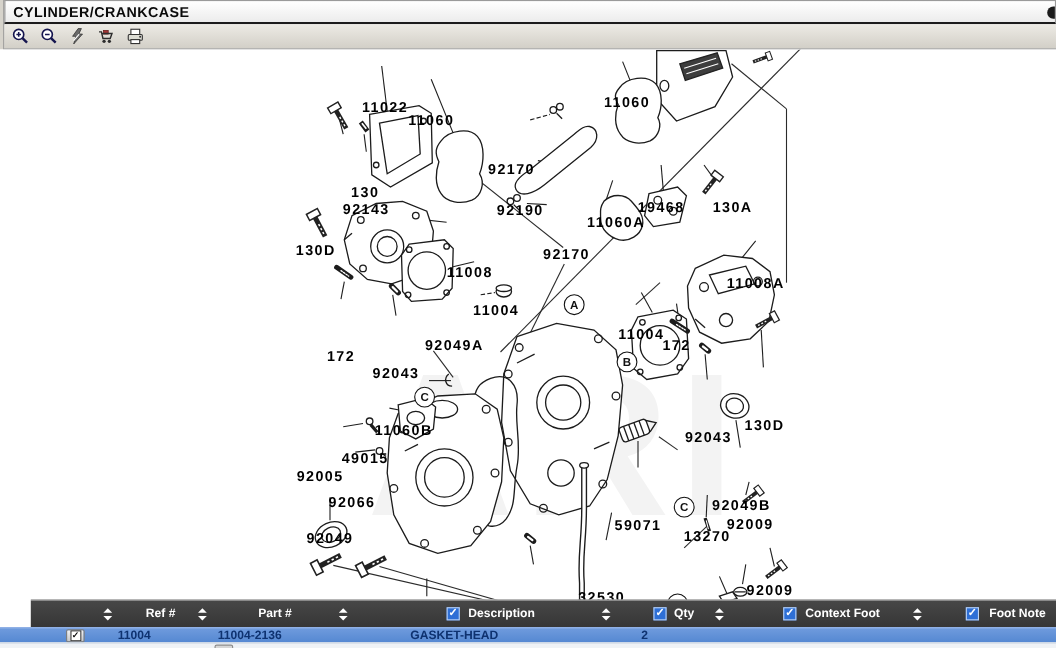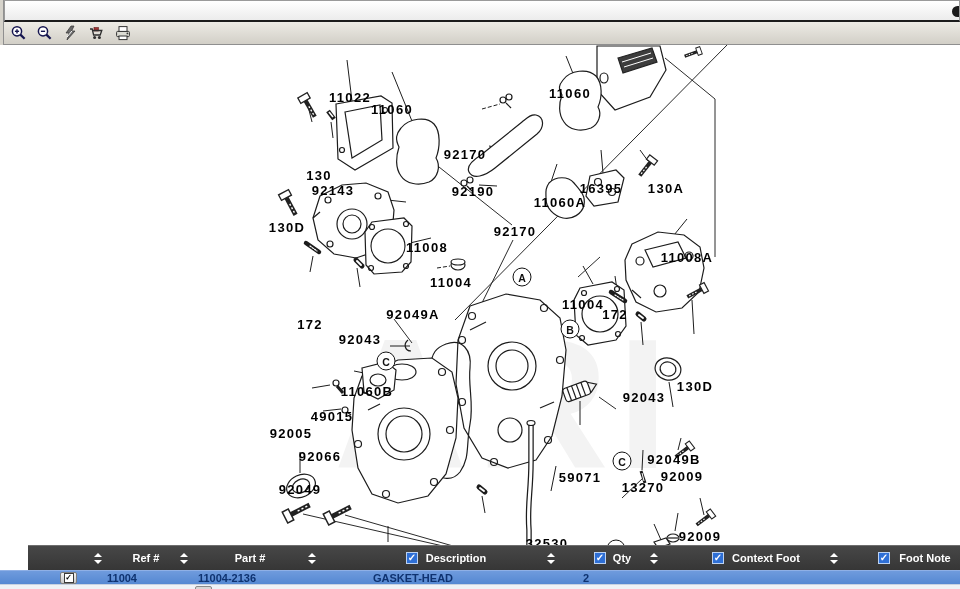--- a/index.html
+++ b/index.html
@@ -38,20 +38,21 @@
        border:1px solid #7e7e7e;border-radius:2px;box-sizing:border-box;display:flex;align-items:center;justify-content:center;cursor:pointer;}
   .rcb .box{width:8px;height:8px;background:#fff;border:1px solid #3a3a3a;font-size:8px;line-height:7px;font-weight:bold;color:#000;text-align:center;}
   .grid-partial{position:absolute;left:0;top:584px;width:960px;height:5px;background:#eff2f6;border-top:1px solid #c8d2e0;box-sizing:border-box;overflow:hidden;}
   .rcb-stub{position:absolute;left:195px;top:1px;width:15px;height:8px;background:#d6d6d6;border:1px solid #8a8a8a;border-radius:2px;}
 </style>
 </head>
 <body>
 
 <div class="gutter"></div>
 <div class="titlebar">
+  <span class="title">CYLINDER/CRANKCASE</span>
   <span class="tb-glyph"></span>
 </div>
 
 <div class="toolbar">
   <button class="tool-btn">
     <svg width="18" height="16" viewBox="0 0 18 16">
       <circle cx="7" cy="6.3" r="4.6" fill="#fff" stroke="#15154f" stroke-width="1.5"></circle>
       <line x1="7" y1="4.2" x2="7" y2="8.4" stroke="#15154f" stroke-width="1.4"></line>
       <line x1="4.9" y1="6.3" x2="9.1" y2="6.3" stroke="#15154f" stroke-width="1.4"></line>
       <line x1="10.4" y1="9.6" x2="14.6" y2="13.8" stroke="#15154f" stroke-width="2.2"></line>
@@ -332,28 +333,28 @@
         <use href="#bolt" transform="translate(711,514) rotate(143)"></use>
         <use href="#bolt" transform="translate(288,516) rotate(-27) scale(1.35)"></use>
         <use href="#bolt" transform="translate(329,518) rotate(-27) scale(1.35)"></use>
         <use href="#bolt" transform="translate(699,51) rotate(160) scale(0.85)"></use>
       </g>
     </g>
   </svg>
 
   <div class="plbl" style="left:350px;top:52px">11022</div>
   <div class="plbl" style="left:392px;top:64px">11060</div>
-  <div class="plbl" style="left:319px;top:130px">130</div>
+  <div class="plbl" style="left:332px;top:130px">130</div>
   <div class="plbl" style="left:333px;top:145px">92143</div>
   <div class="plbl" style="left:570px;top:48px">11060</div>
   <div class="plbl" style="left:465px;top:109px">92170</div>
   <div class="plbl" style="left:473px;top:146px">92190</div>
   <div class="plbl" style="left:515px;top:186px">92170</div>
   <div class="plbl" style="left:560px;top:157px">11060A</div>
-  <div class="plbl" style="left:601px;top:143px">16395</div>
+  <div class="plbl" style="left:601px;top:143px">19468</div>
   <div class="plbl" style="left:666px;top:143px">130A</div>
   <div class="plbl" style="left:287px;top:182px">130D</div>
   <div class="plbl" style="left:427px;top:202px">11008</div>
   <div class="plbl" style="left:451px;top:237px">11004</div>
   <div class="plbl" style="left:413px;top:269px">92049A</div>
   <div class="plbl" style="left:310px;top:279px">172</div>
   <div class="plbl" style="left:360px;top:294px">92043</div>
   <div class="plbl" style="left:687px;top:212px">11008A</div>
   <div class="plbl" style="left:583px;top:259px">11004</div>
   <div class="plbl" style="left:615px;top:269px">172</div>

